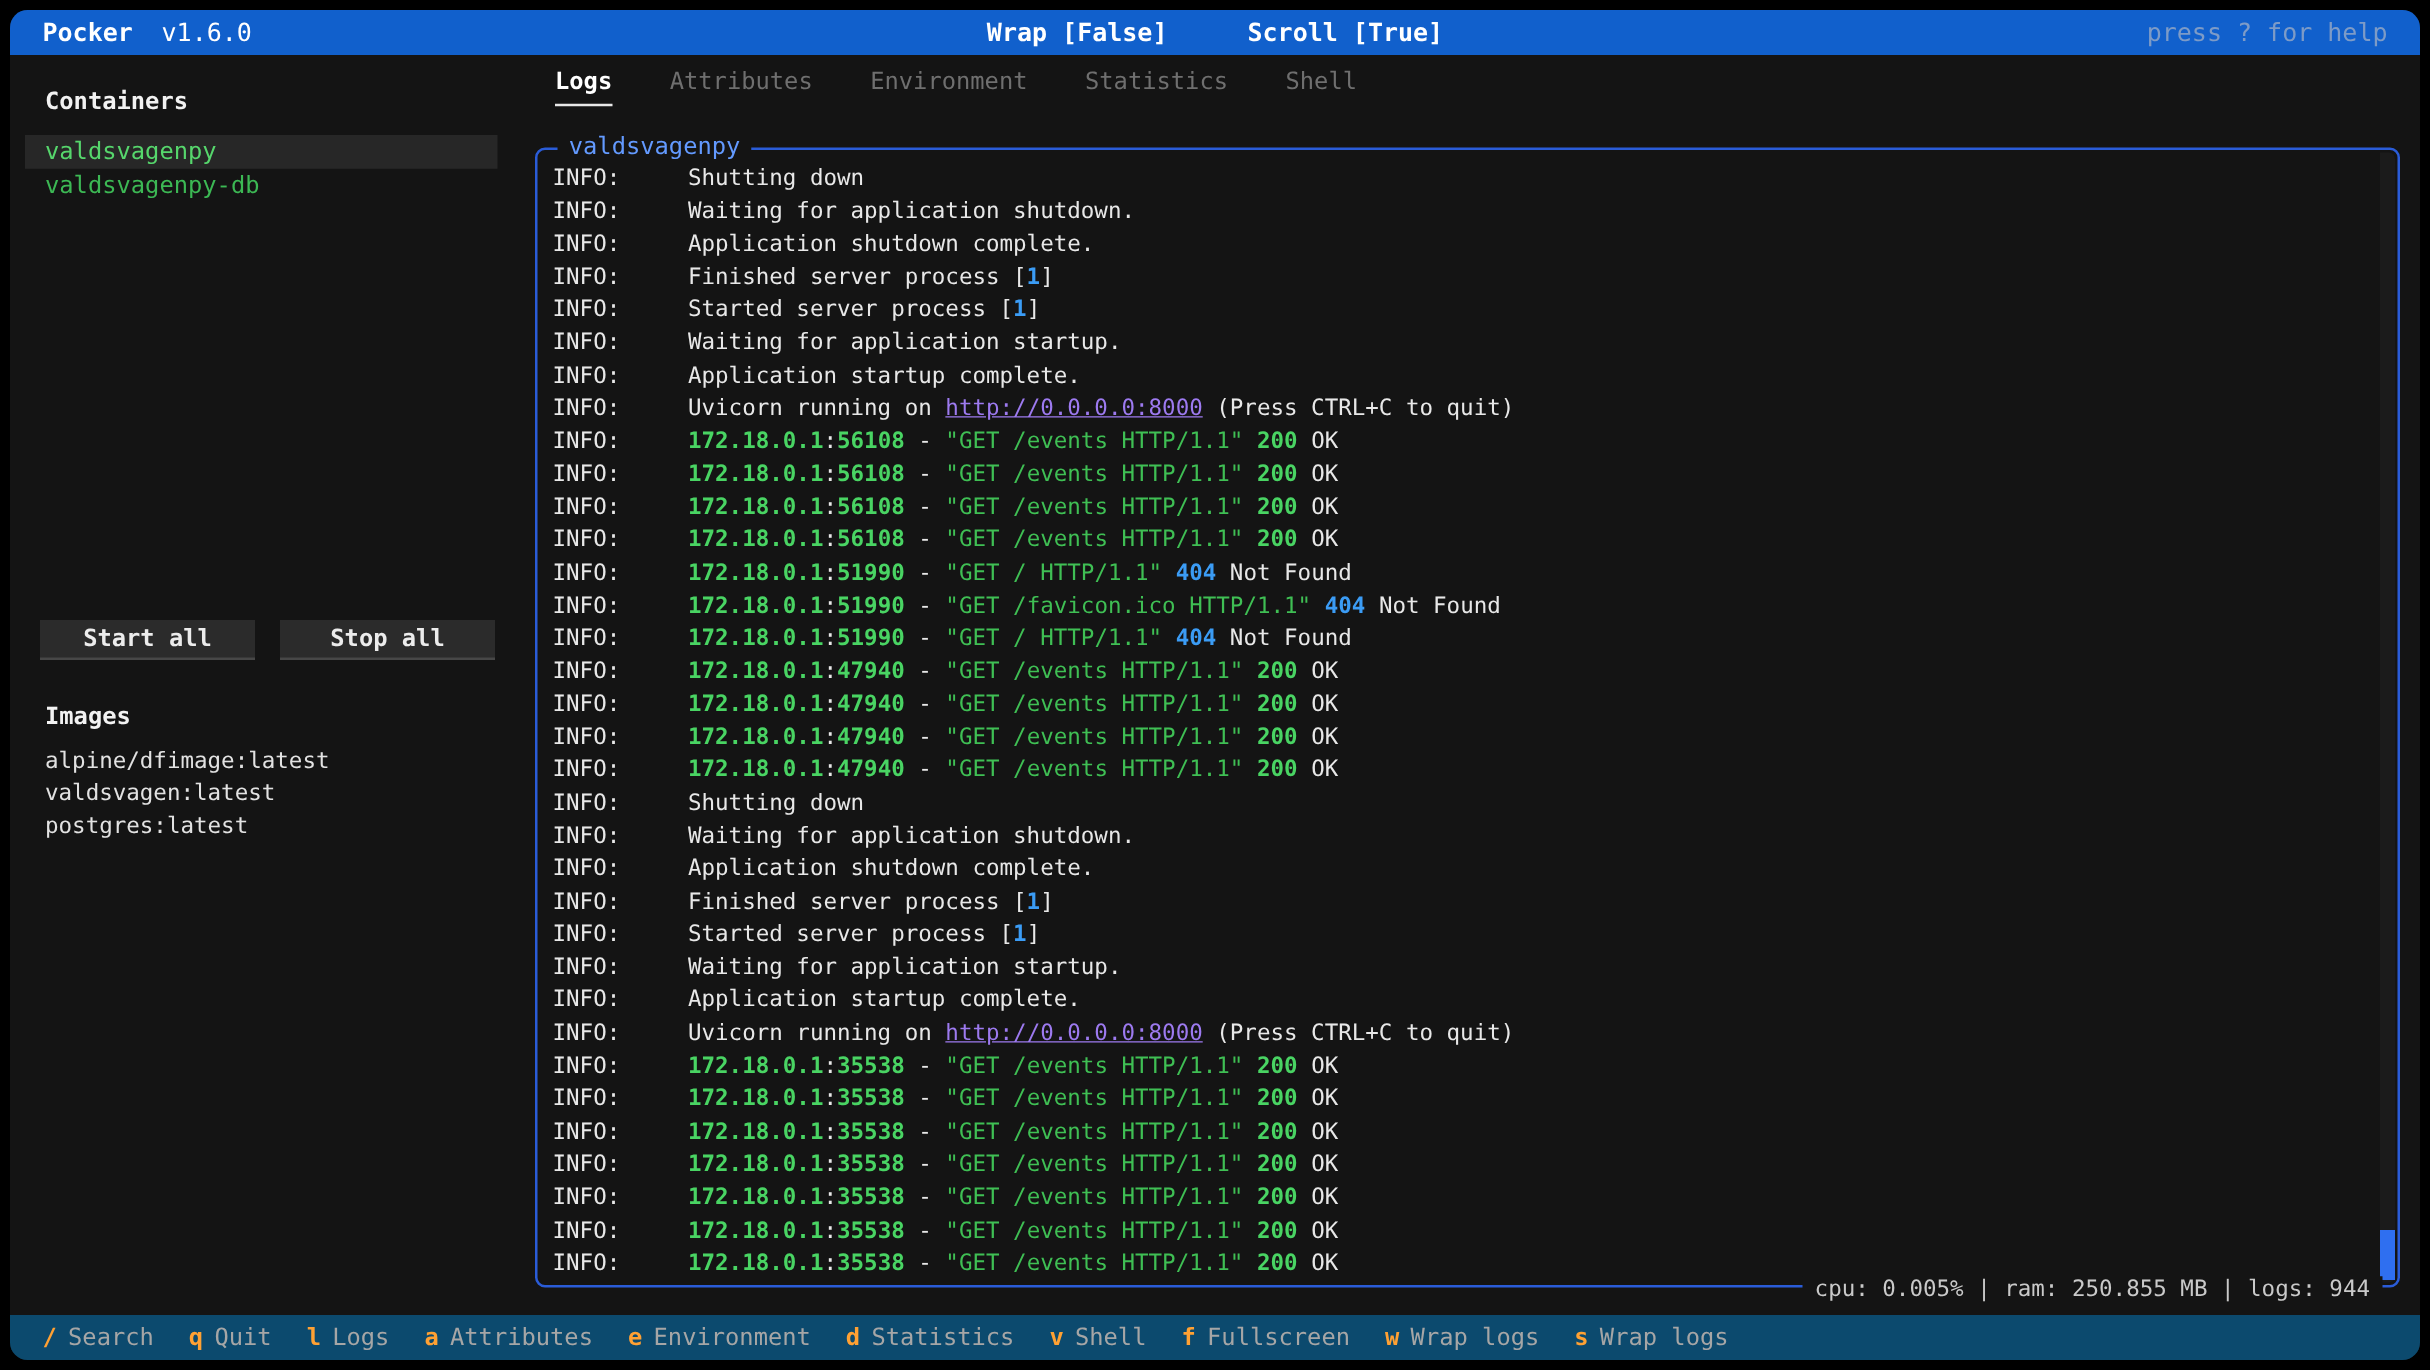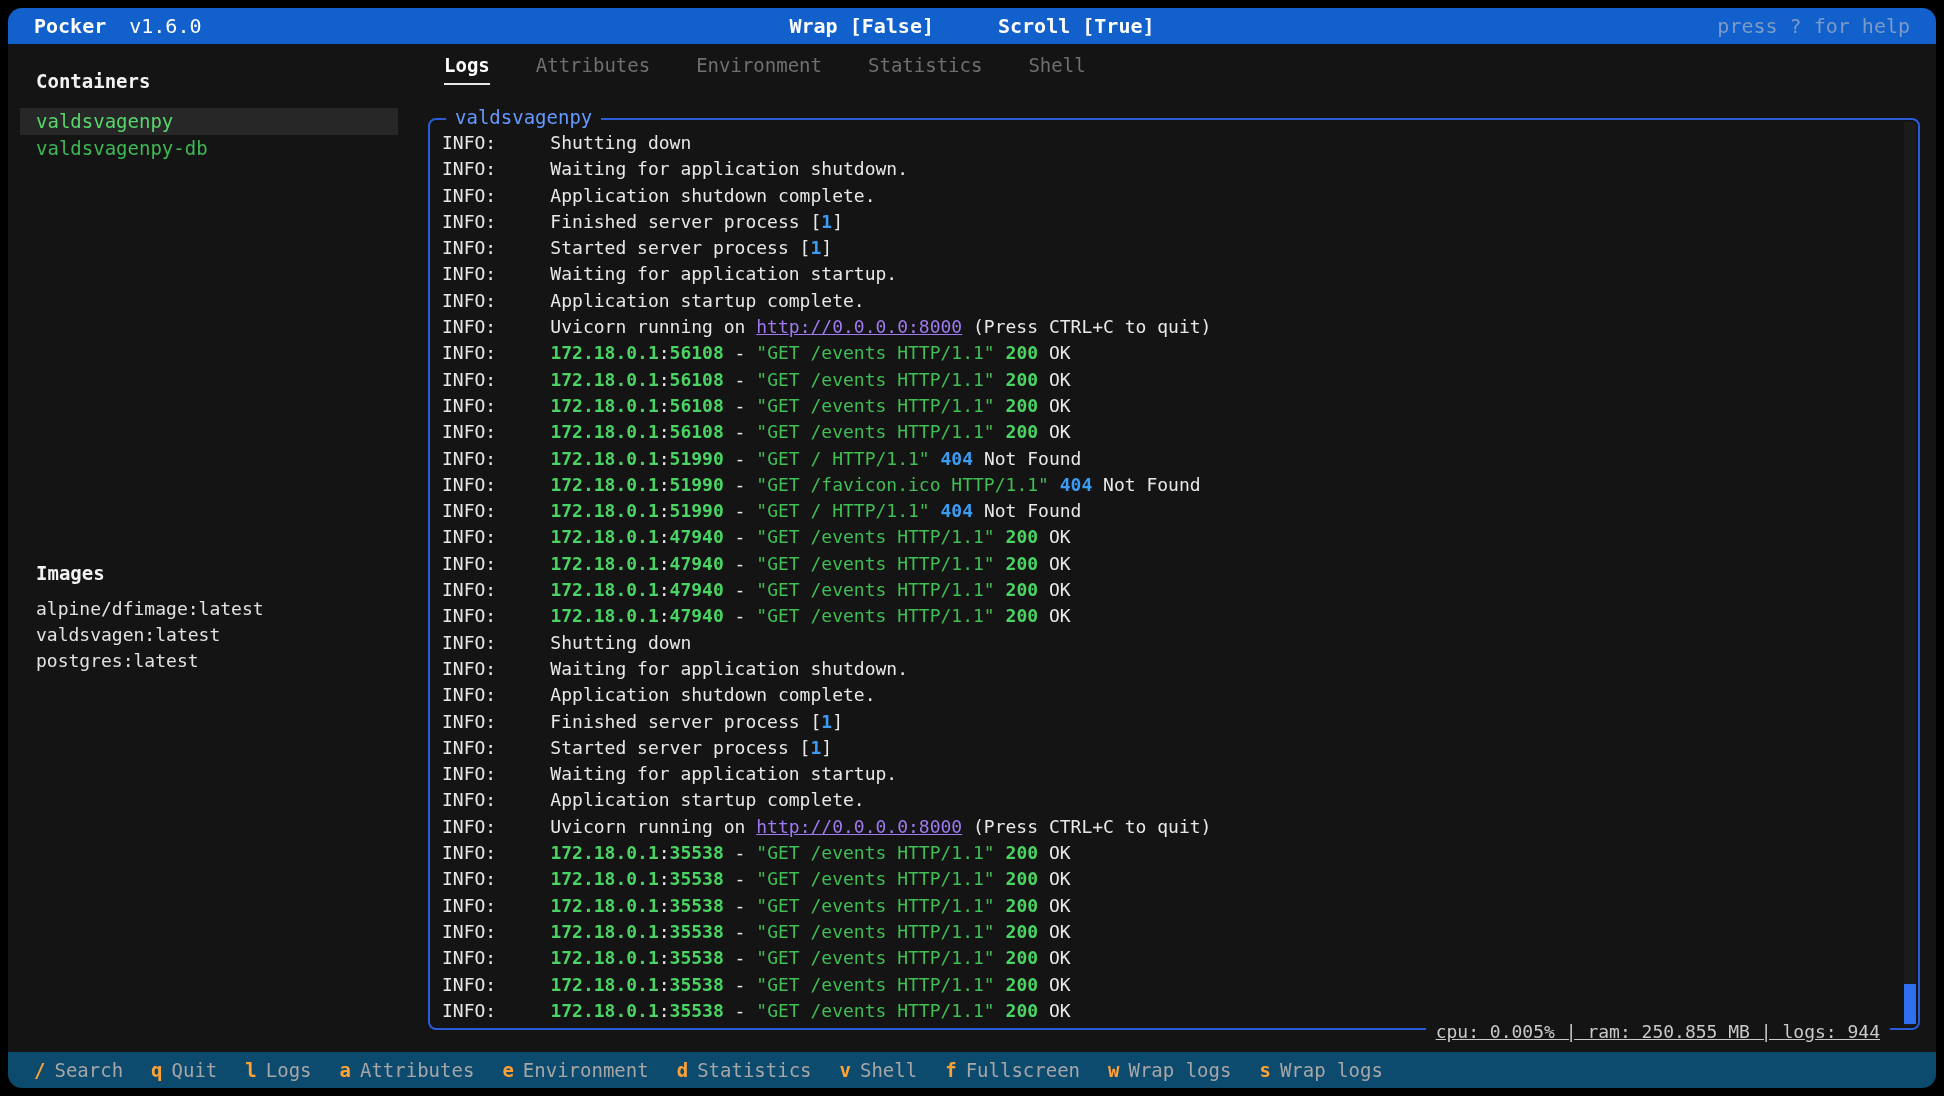--- a/index.html
+++ b/index.html
@@ -84,23 +84,23 @@
   .sg-u  { color: var(--log-purple, #9d7af0); text-decoration: underline; }
   .scroll-track {
     position: absolute; top: 2px; bottom: 2px; right: 2px; width: 12px;
     background: #1b1b1b; border-radius: 0 5px 5px 0;
   }
   .scroll-thumb {
     position: absolute; bottom: 2px; left: 0; width: 12px; height: 40px;
     background: #2f6ff0; cursor: grab;
   }
   .panel-status {
-    position: absolute; right: 28px; bottom: -14px;
+    position: absolute; right: 12px; bottom: -14px;
     background: #141414; padding: 0 10px;
-    color: #c9c9c9; font-size: 18px; white-space: pre; text-decoration: underline;
+    color: #c9c9c9; font-size: 18px; white-space: pre;
   }
   
   .footbar {
     position: absolute; bottom: 0; left: 0; right: 0; height: 36px;
     background: #0c4a6e;
     display: flex; align-items: center;
     padding-left: 26px; gap: 28px; font-size: 19px;
   }
   .foot-item { white-space: pre; cursor: pointer; }
   .foot-key { color: var(--key-orange, #ffa133); font-weight: bold; }
@@ -126,20 +126,24 @@
   </header>
 
   <div class="bodyarea">
 
     <aside class="sidebar">
       <div class="side-title containers-title">Containers</div>
       <div id="container-list">
           <div class="container-row selected">valdsvagenpy</div>
           <div class="container-row">valdsvagenpy-db</div>
         </div>
+      <div class="btn-row">
+        <button class="btn">Start all</button>
+        <button class="btn">Stop all</button>
+      </div>
       <div class="side-title images-title">Images</div>
       <div id="image-list"><div class="image-row">alpine/dfimage:latest</div><div class="image-row">valdsvagen:latest</div><div class="image-row">postgres:latest</div></div>
     </aside>
 
     <main class="main">
       <nav class="tabs" id="tabs">
           <span class="tab active">Logs</span>
           <span class="tab">Attributes</span>
           <span class="tab">Environment</span>
           <span class="tab">Statistics</span>

